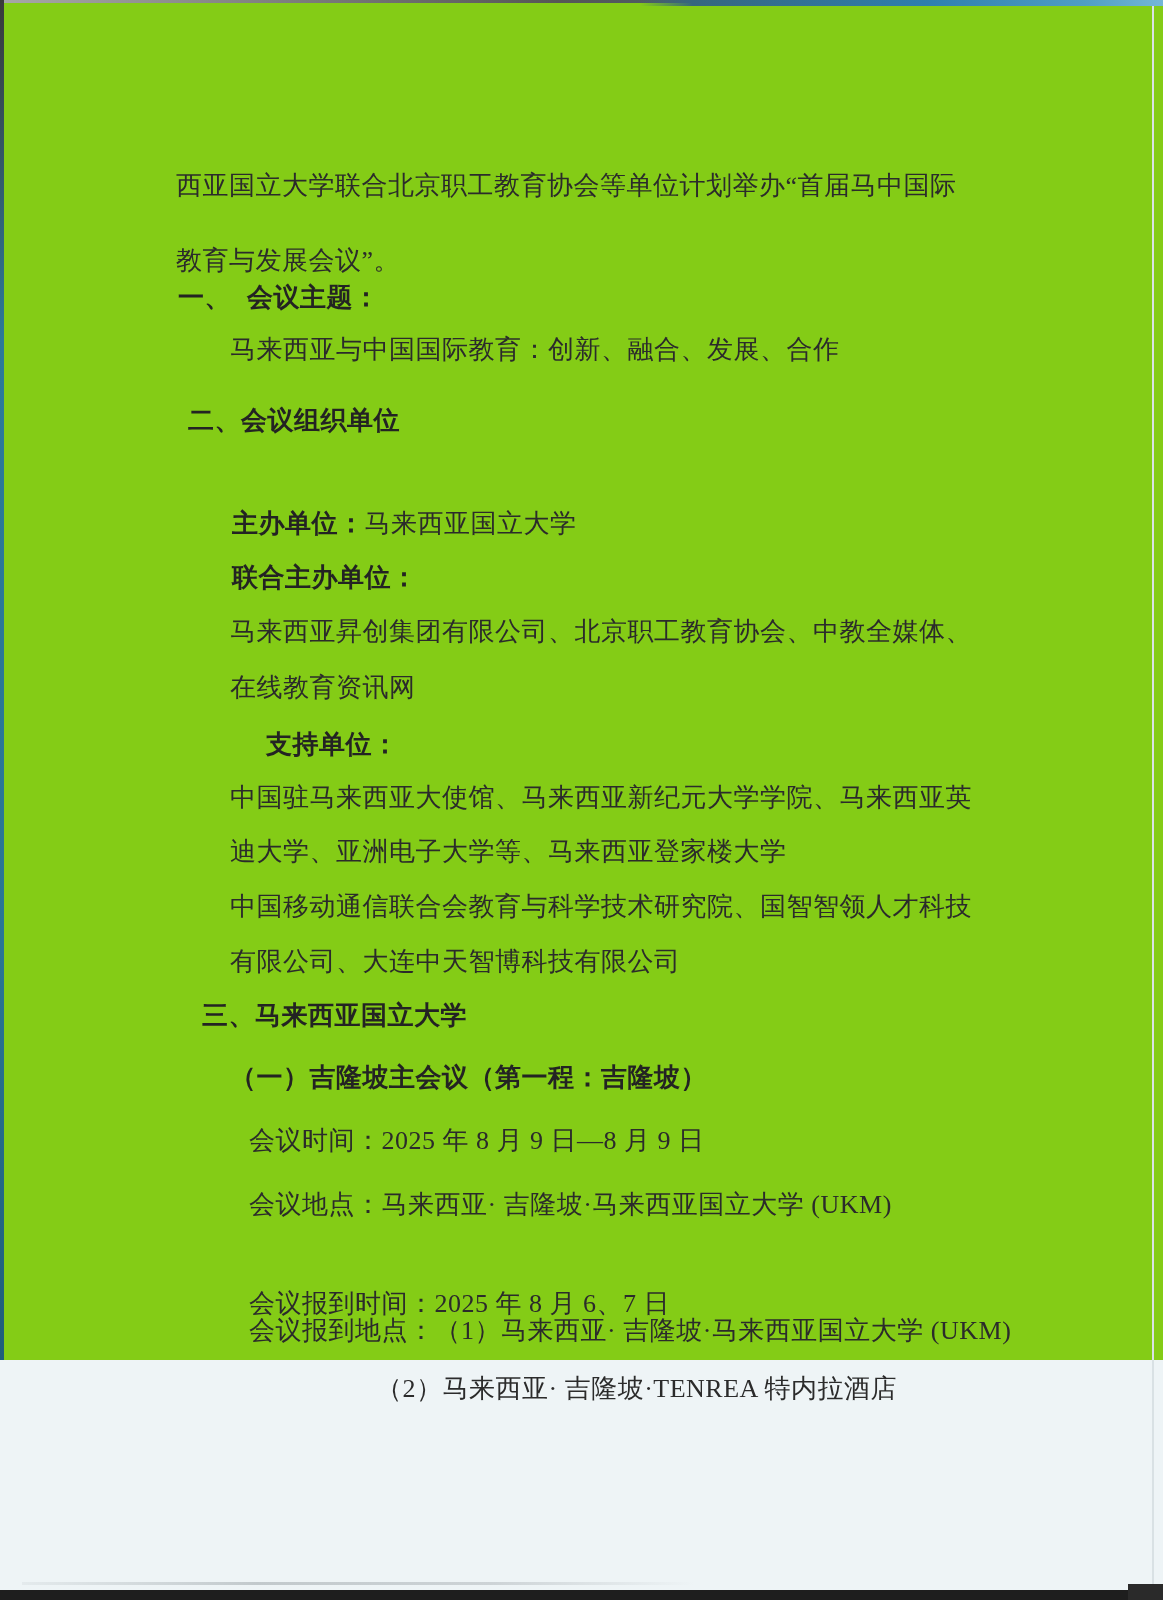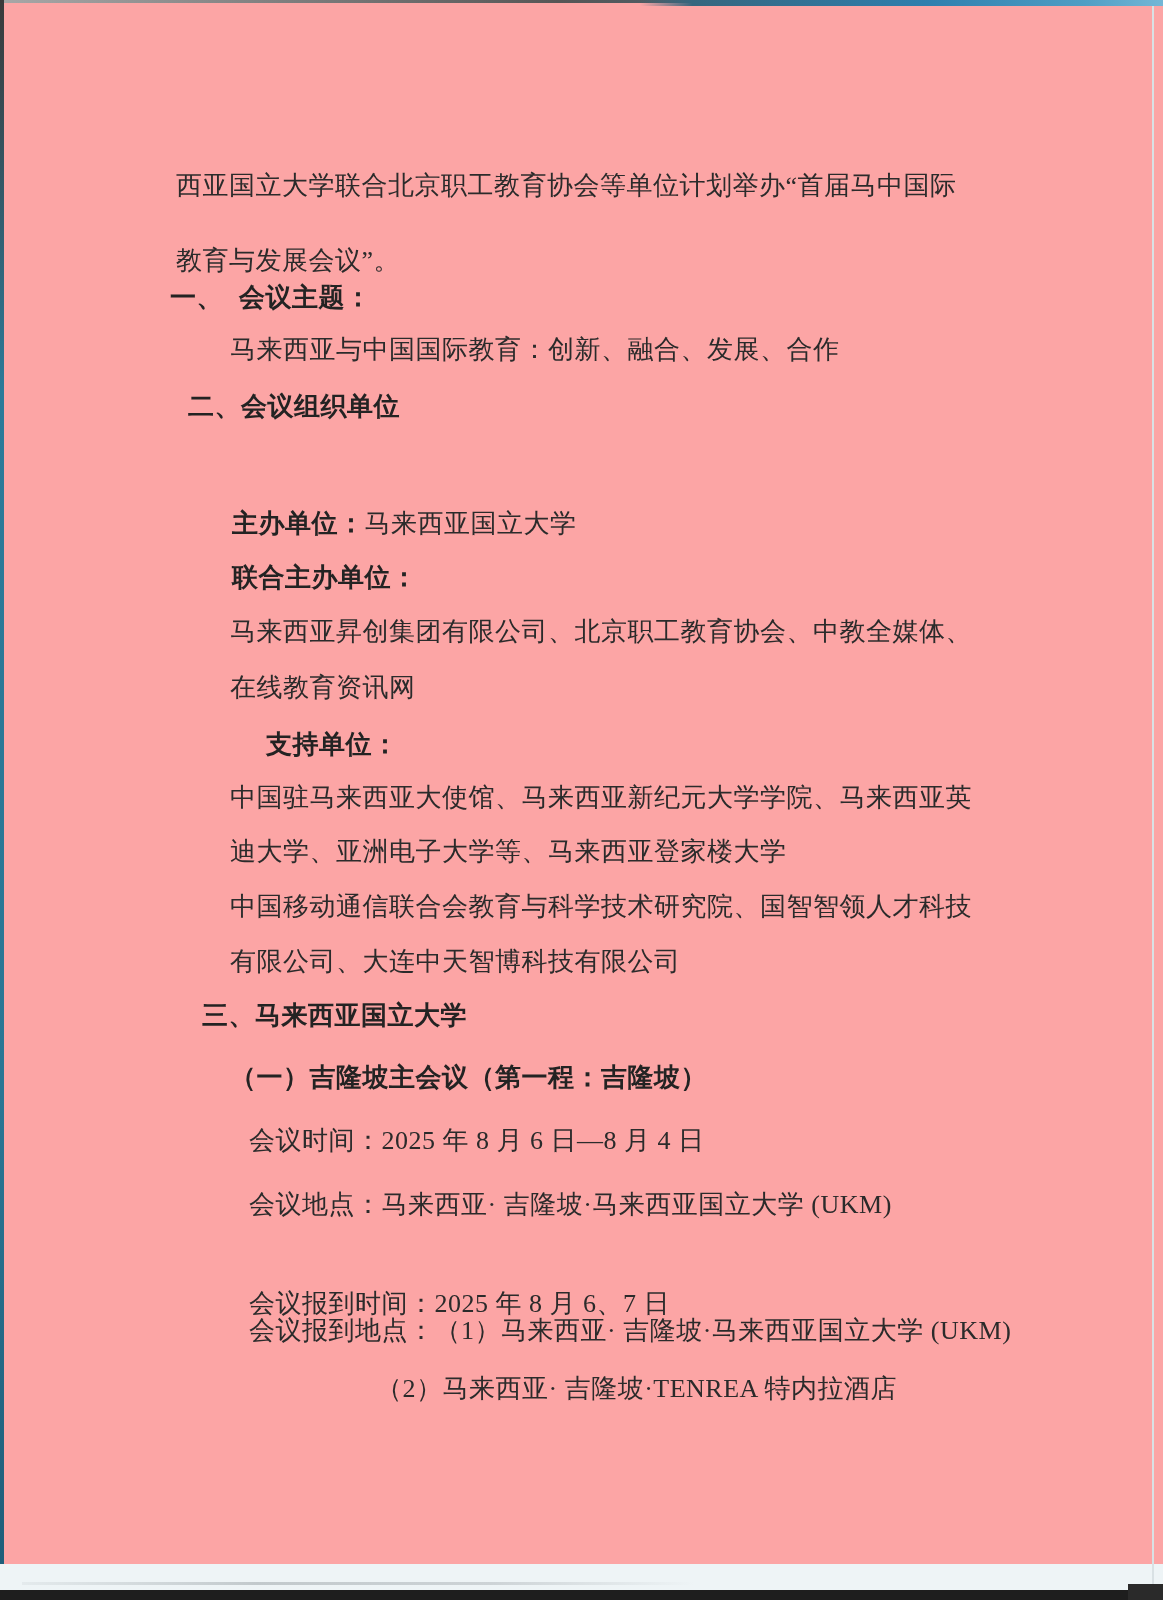--- a/index.html
+++ b/index.html
@@ -5,22 +5,22 @@
 <style>
   html, body { margin: 0; padding: 0; }
   body {
     width: 1163px; height: 1600px;
     background: #eef4f6;
     overflow: hidden;
     font-family: "Liberation Serif", "DejaVu Serif", serif;
   }
   .page {
     position: relative;
-    width: 1163px; height: 1564px;
-    background: #fca5a5;
+    width: 1163px; height: 1360px;
+    background: #84cc16;
   }
   
   .edge-top-gray {
     position: absolute; left: 0; top: 0; width: 100%; height: 3px;
     background: linear-gradient(90deg, #a7a7a7 0%, #7d7d7d 25%, #565656 48%, #4a5f6b 62%, transparent 70%);
   }
   .edge-top-teal {
     position: absolute; left: 640px; top: 0; width: 523px; height: 6px;
     background: linear-gradient(90deg, rgba(53,102,126,0) 0%, #35667e 10%, #2e7fae 55%, #4f9ec4 85%, #74b7d6 100%);
   }
@@ -69,45 +69,45 @@
   <div class="edge-top-teal"></div>
   <div class="edge-left"></div>
   <div class="edge-right"></div>
   <div class="streak-bottom"></div>
   <div class="edge-bottom"></div>
   <div class="corner-bottom-right"></div>
 
   <div class="line" style="left:176px; top:168px;">西亚国立大学联合北京职工教育协会等单位计划举办“首届马中国际</div>
   <div class="line" style="left:176px; top:222px;margin-top:21px;">教育与发展会议”。</div>
 
-  <div class="line b" style="left:170px; top:279px;">
+  <div class="line b" style="left:178px; top:279px;">
     <span class="h1gap">一、</span><span>会议主题：</span>
   </div>
   <div class="line" style="left:230px; top:332px;">马来西亚与中国国际教育：创新、融合、发展、合作</div>
 
-  <div class="line b" style="left:188px; top:388px;text-align:right;">二、会议组织单位</div>
+  <div class="line b" style="left:188px; top:402px;text-align:right;">二、会议组织单位</div>
 
 
   <div class="line" style="left:232px; top:505px;">
     <span class="b">主办单位：</span><span>马来西亚国立大学</span>
   </div>
 
   <div class="line b" style="left:232px; top:559px;">联合主办单位：</div>
   <div class="line" style="left:230px; top:614px;">马来西亚昇创集团有限公司、北京职工教育协会、中教全媒体、</div>
   <div class="line" style="left:230px; top:670px;">在线教育资讯网</div>
 
   <div class="line b" style="left:232px; top:726px;margin-left:34px;">支持单位：</div>
   <div class="line" style="left:230px; top:780px;">中国驻马来西亚大使馆、马来西亚新纪元大学学院、马来西亚英</div>
   <div class="line" style="left:230px; top:834px;">迪大学、亚洲电子大学等、马来西亚登家楼大学</div>
   <div class="line" style="left:230px; top:889px;">中国移动通信联合会教育与科学技术研究院、国智智领人才科技</div>
   <div class="line" style="left:230px; top:944px;">有限公司、大连中天智博科技有限公司</div>
 
   <div class="line b" style="left:202px; top:997px;">三、马来西亚国立大学</div>
 
   <div class="line b" style="left:230px; top:1059px;">（一）吉隆坡主会议（第一程：吉隆坡）</div>
 
-  <div class="line" style="left:249px; top:1123px;">会议时间：2025 年 8 月 6 日—8 月 4 日</div>
+  <div class="line" style="left:249px; top:1123px;">会议时间：2025 年 8 月 9 日—8 月 9 日</div>
   <div class="line" style="left:249px; top:1187px;">会议地点：马来西亚· 吉隆坡·马来西亚国立大学 (UKM)</div>
   <div class="line" style="left:249px; top:1286px;">会议报到时间：2025 年 8 月 6、7 日</div>
   <div class="line" style="left:249px; top:1313px;">会议报到地点：（1）马来西亚· 吉隆坡·马来西亚国立大学 (UKM)</div>
   <div class="line" style="left:376px; top:1371px;">（2）马来西亚· 吉隆坡·TENREA 特内拉酒店</div>
 
 </div>
 
 </body></html>

